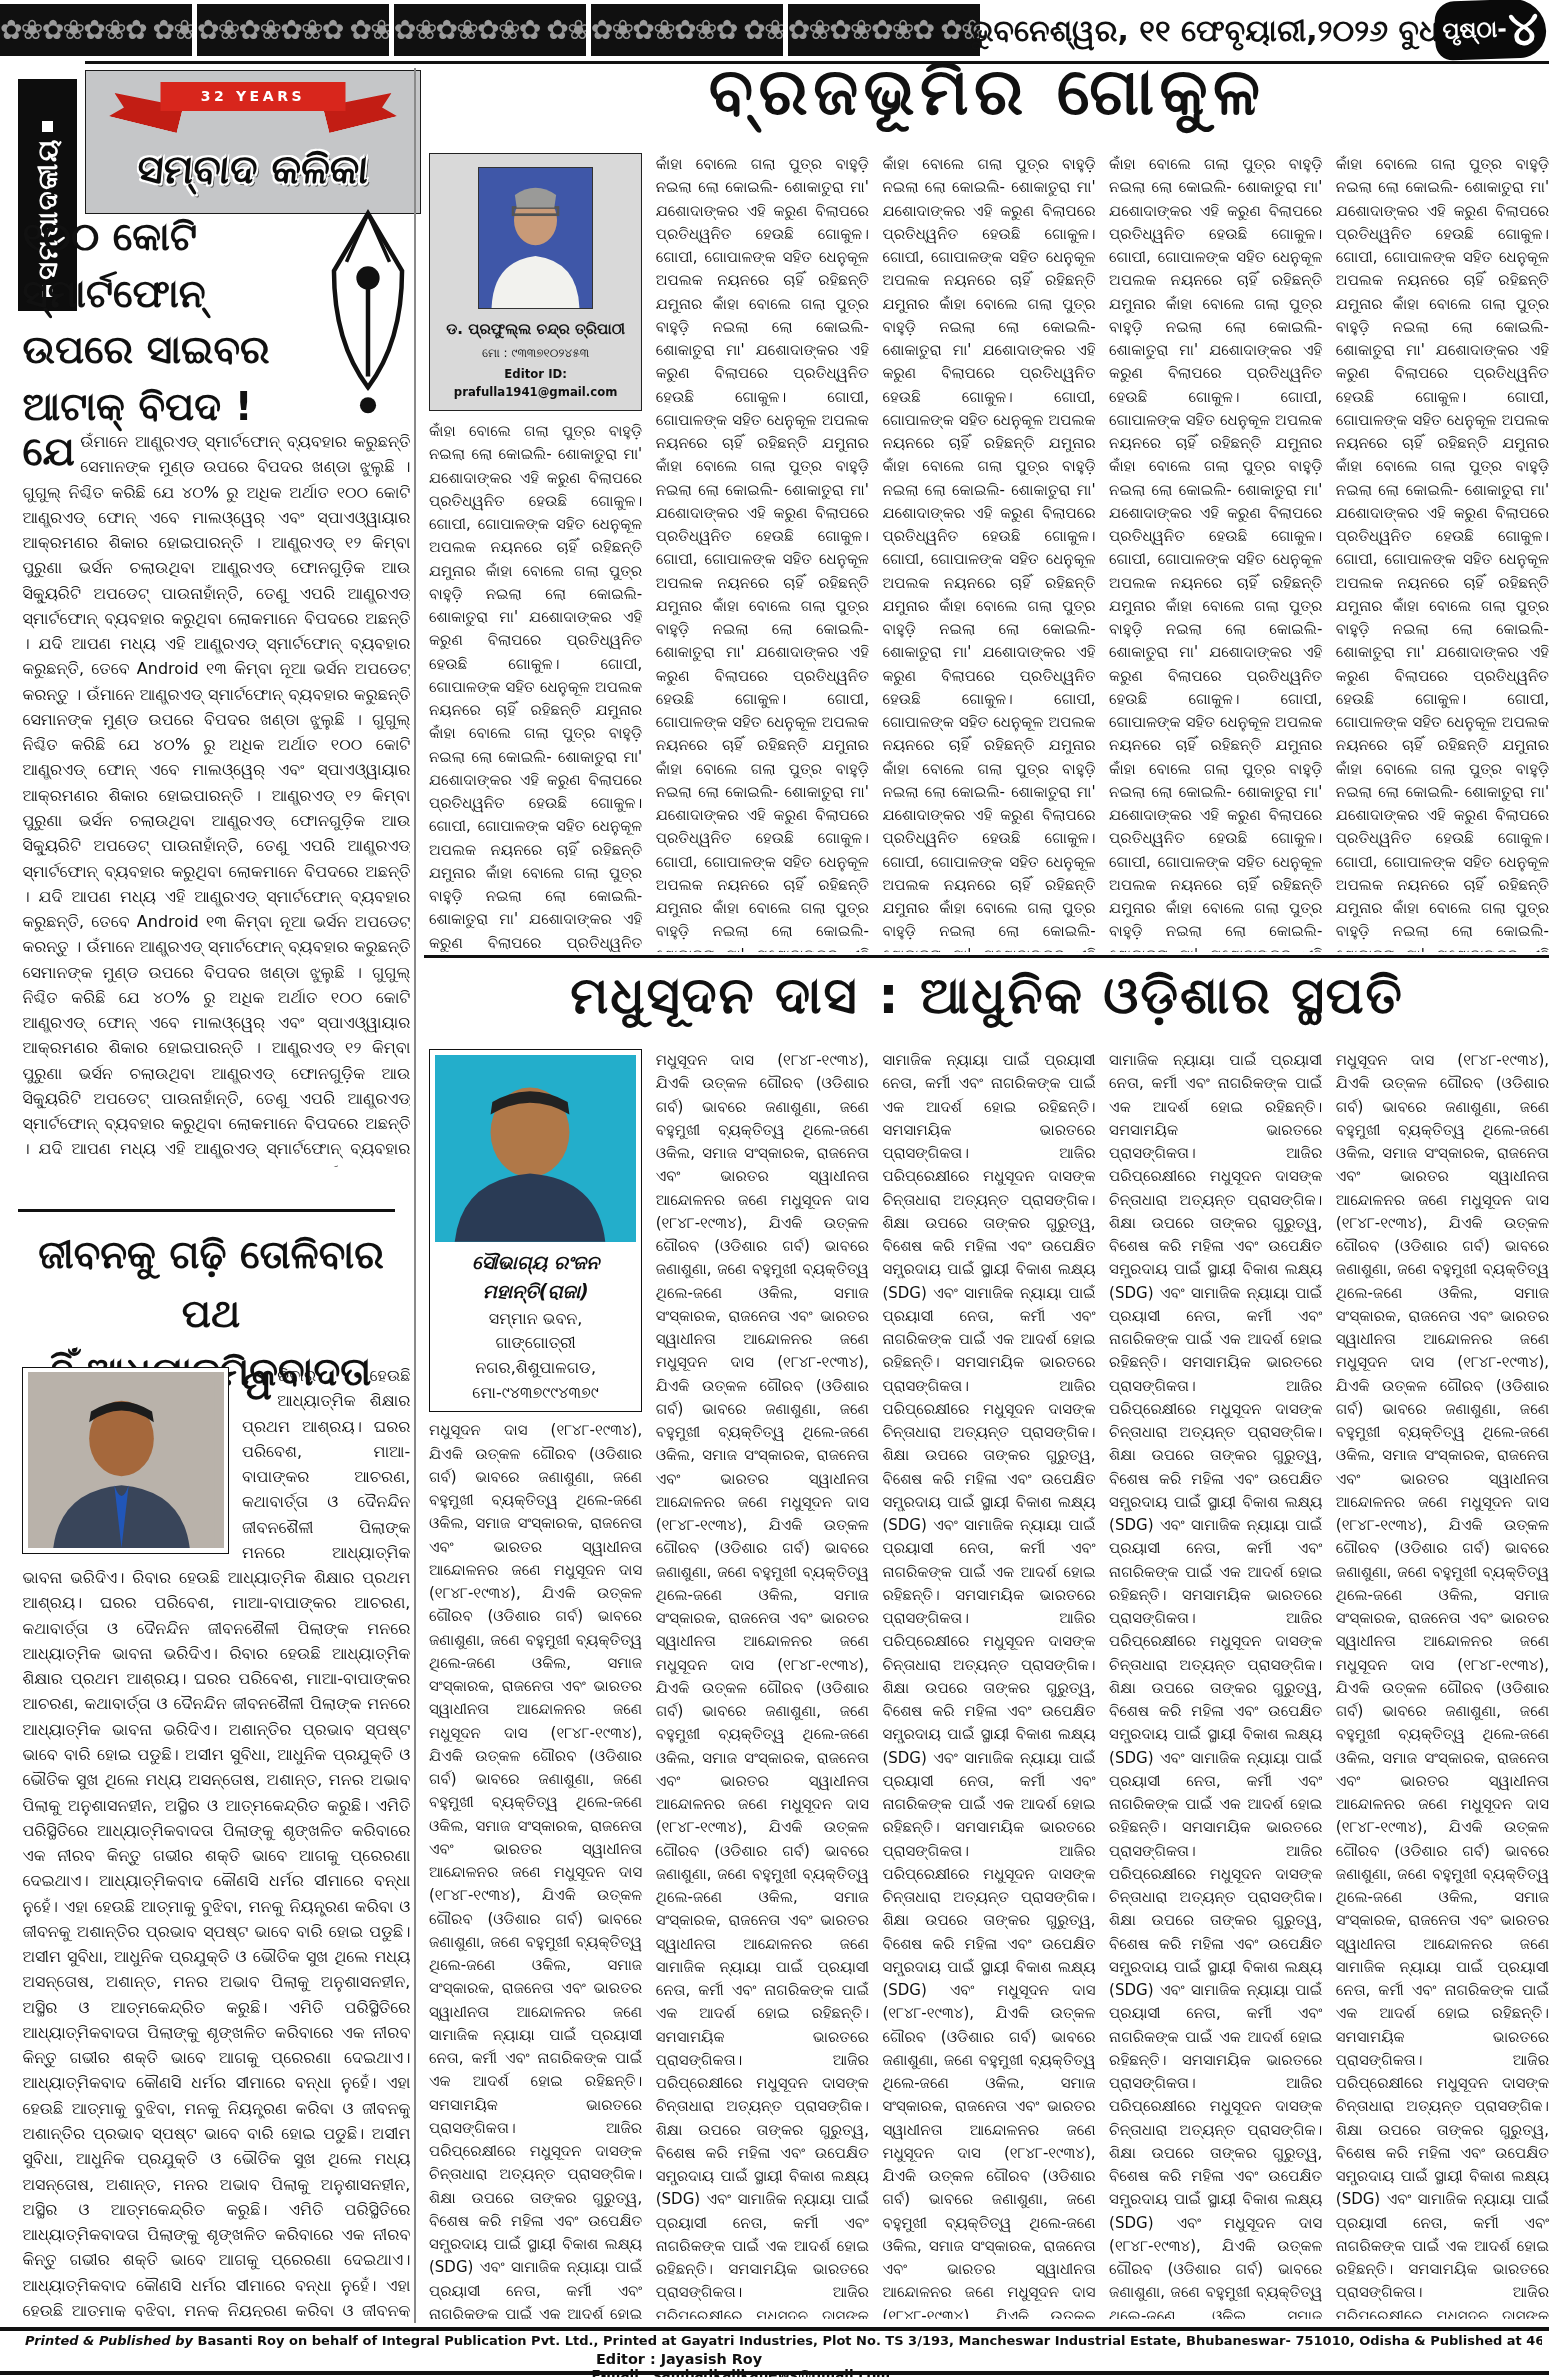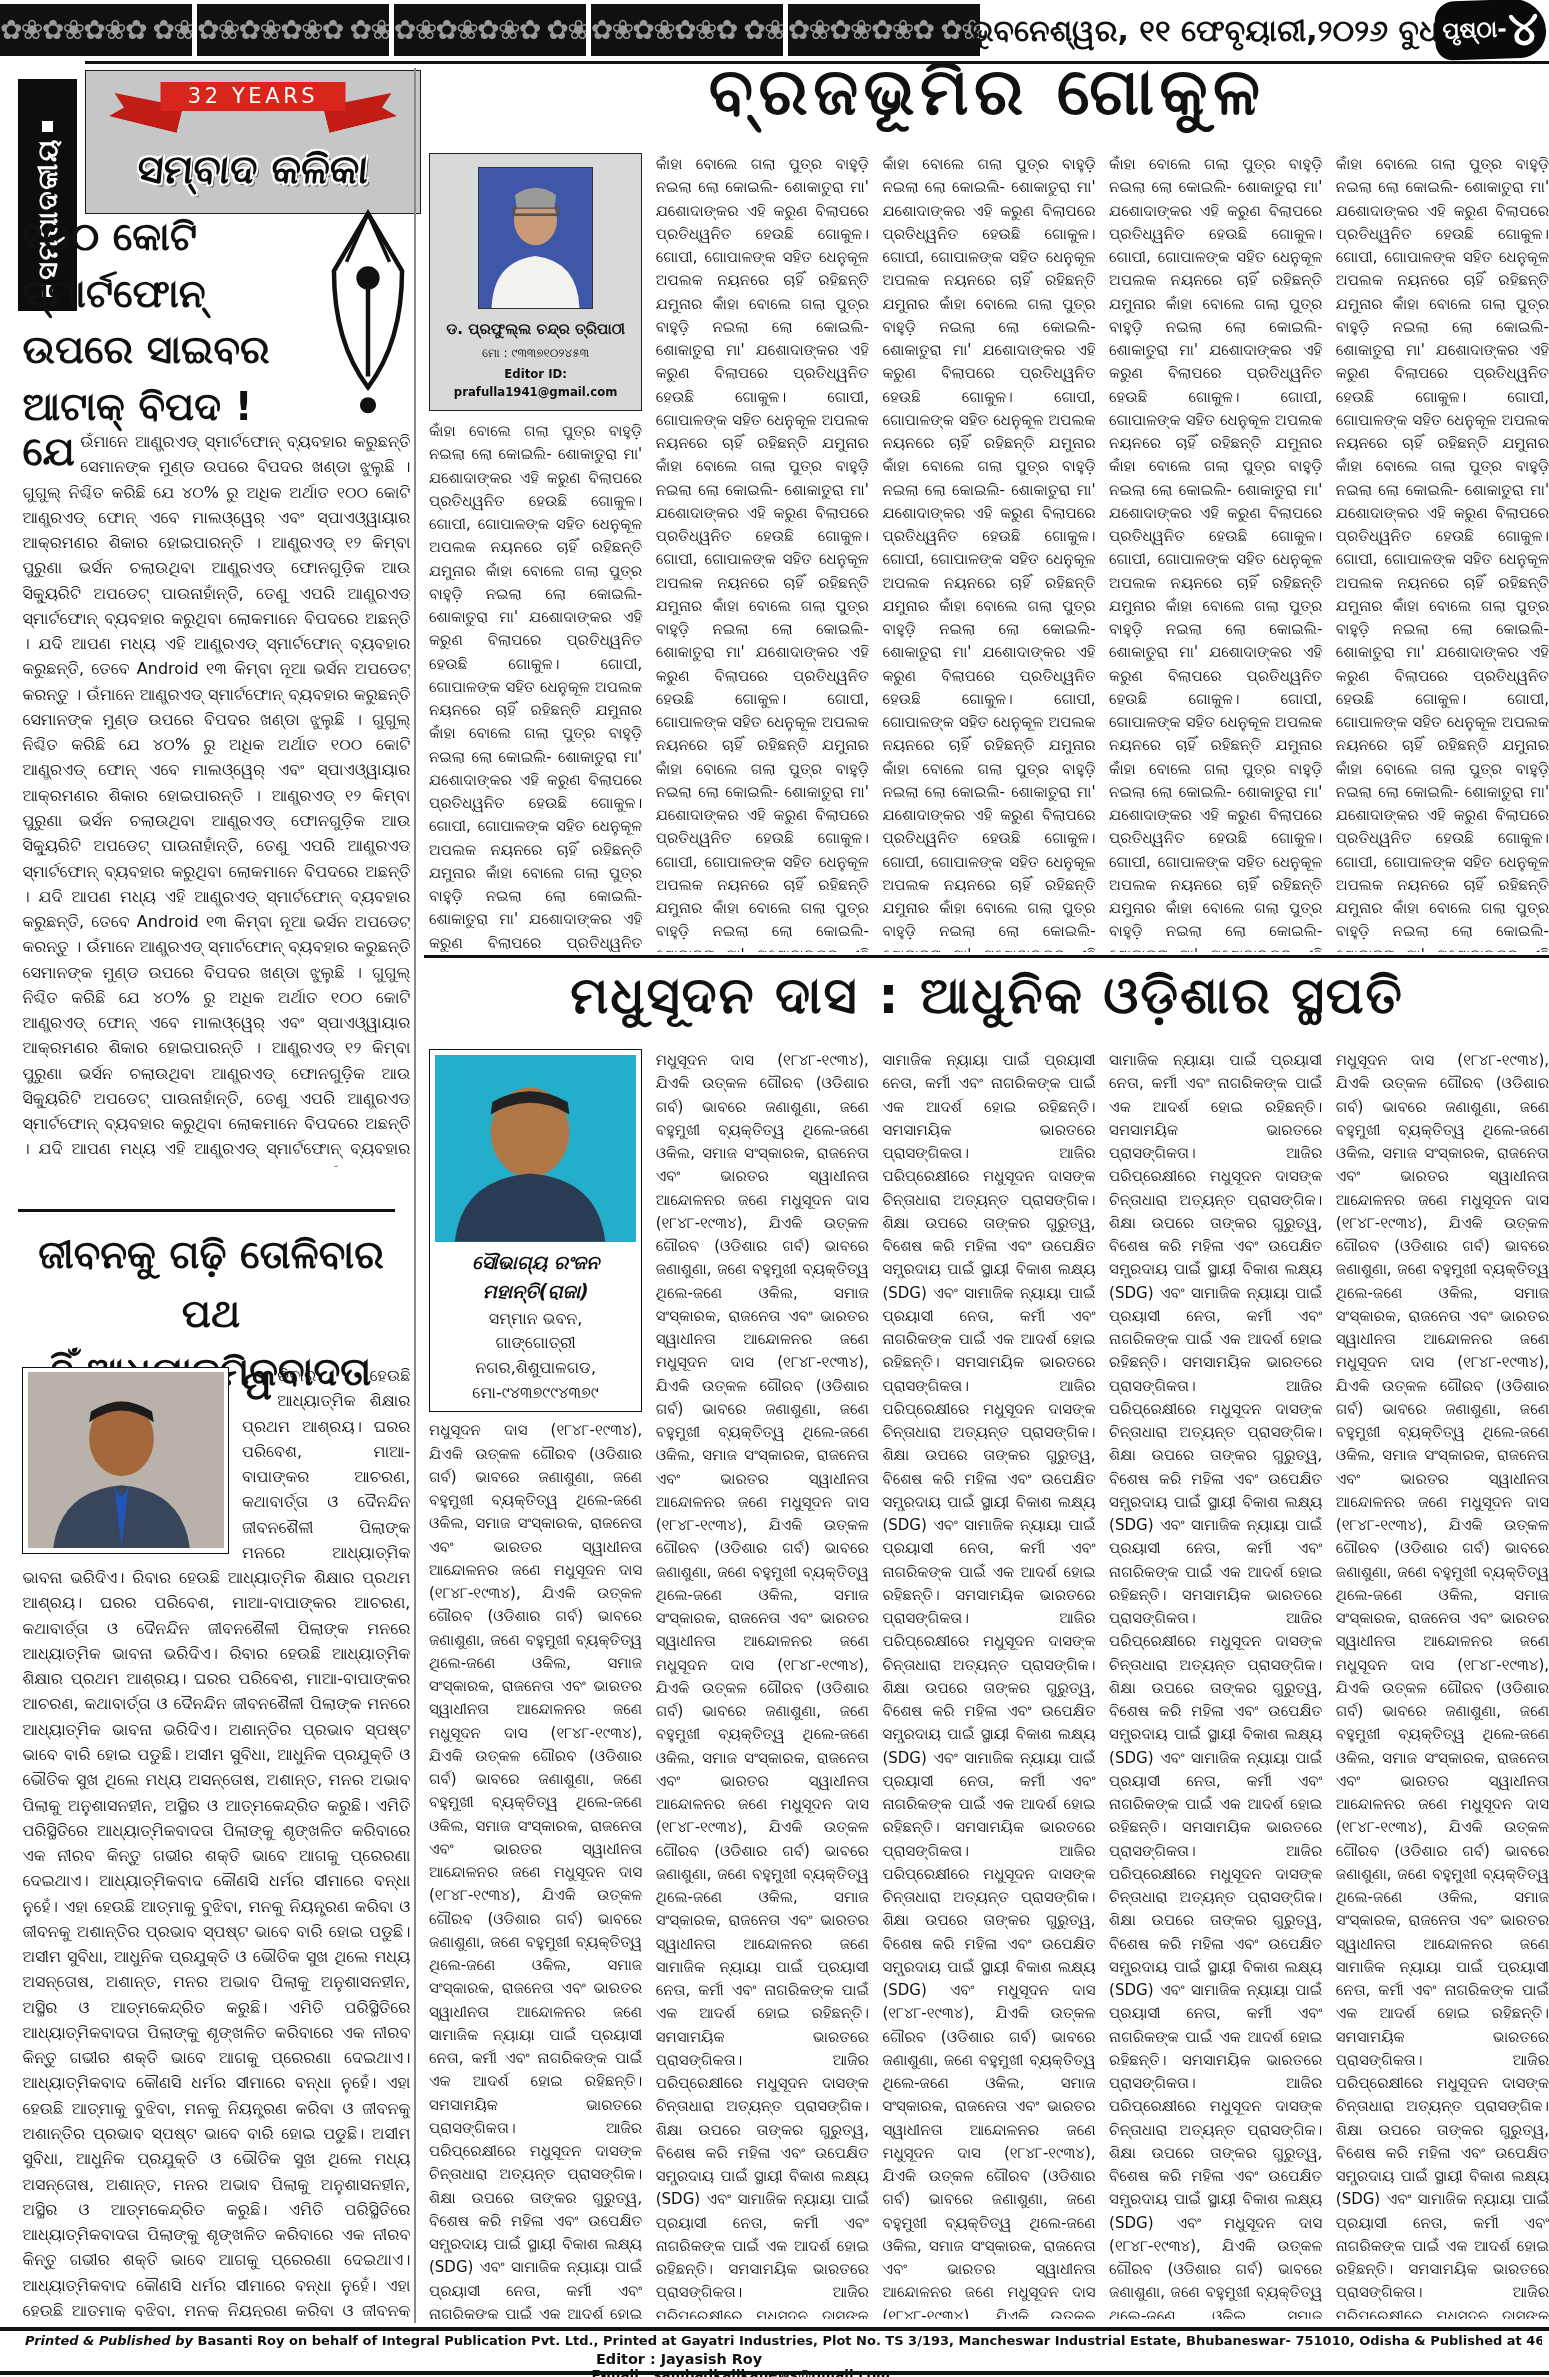--- a/index.html
+++ b/index.html
@@ -23,21 +23,21 @@
   
   .side-strip{position:absolute;left:18px;top:79px;width:59px;height:232px;background:#0d0d0d;
     display:flex;flex-direction:column;align-items:center;justify-content:flex-end;padding-bottom:9px;box-sizing:border-box;}
   .side-strip .vtext{writing-mode:vertical-rl;transform:rotate(180deg);color:#fff;
     font-size:27px;font-weight:bold;letter-spacing:1.8px;}
   .side-strip .sq{width:11.7px;height:11.7px;background:#fff;margin:5.4px 0;}
   .masthead{position:absolute;left:85px;top:70px;width:336px;height:144px;background:#c5c6c8;
     border:1.8px solid #1a1a1a;box-sizing:border-box;overflow:visible;}
   .ribbon{position:absolute;top:10.8px;left:50%;transform:translateX(-50%);width:185px;height:29px;
     background:#d8261c;color:#fff;display:flex;align-items:center;justify-content:center;
-    font-size:21px;font-weight:normal;letter-spacing:3.6px;z-index:3;}
+    font-size:14px;font-weight:bold;letter-spacing:3.6px;z-index:3;}
   .ribbon-tail{position:absolute;width:70px;height:27px;background:#c21d14;z-index:2;}
   .tail-l{left:25px;top:27px;transform:rotate(14deg);clip-path:polygon(100% 0,0 12%,18% 55%,0 100%,100% 100%);}
   .tail-r{right:25px;top:27px;transform:rotate(-14deg);clip-path:polygon(0 0,100% 12%,82% 55%,100% 100%,0 100%);}
   .logo-text{position:absolute;left:0;right:0;bottom:20px;text-align:center;font-size:40px;font-weight:bold;
     transform:skewX(-5deg);color:#0c0c0c;
     text-shadow:1.8px 1.8px 0 #fff,-1.8px -1.8px 0 #fff,1.8px -1.8px 0 #fff,-1.8px 1.8px 0 #fff,2.7px 2.7px 0 #555;}
   
   .v-divider{position:absolute;left:414px;top:68px;width:1.8px;height:2255px;background:#8a8a8a;}
   .hr-right{position:absolute;left:424px;top:955px;width:1126px;height:2.7px;background:#111;}
   .hr-left{position:absolute;left:18px;top:1209px;width:377px;height:2.7px;background:#111;}

